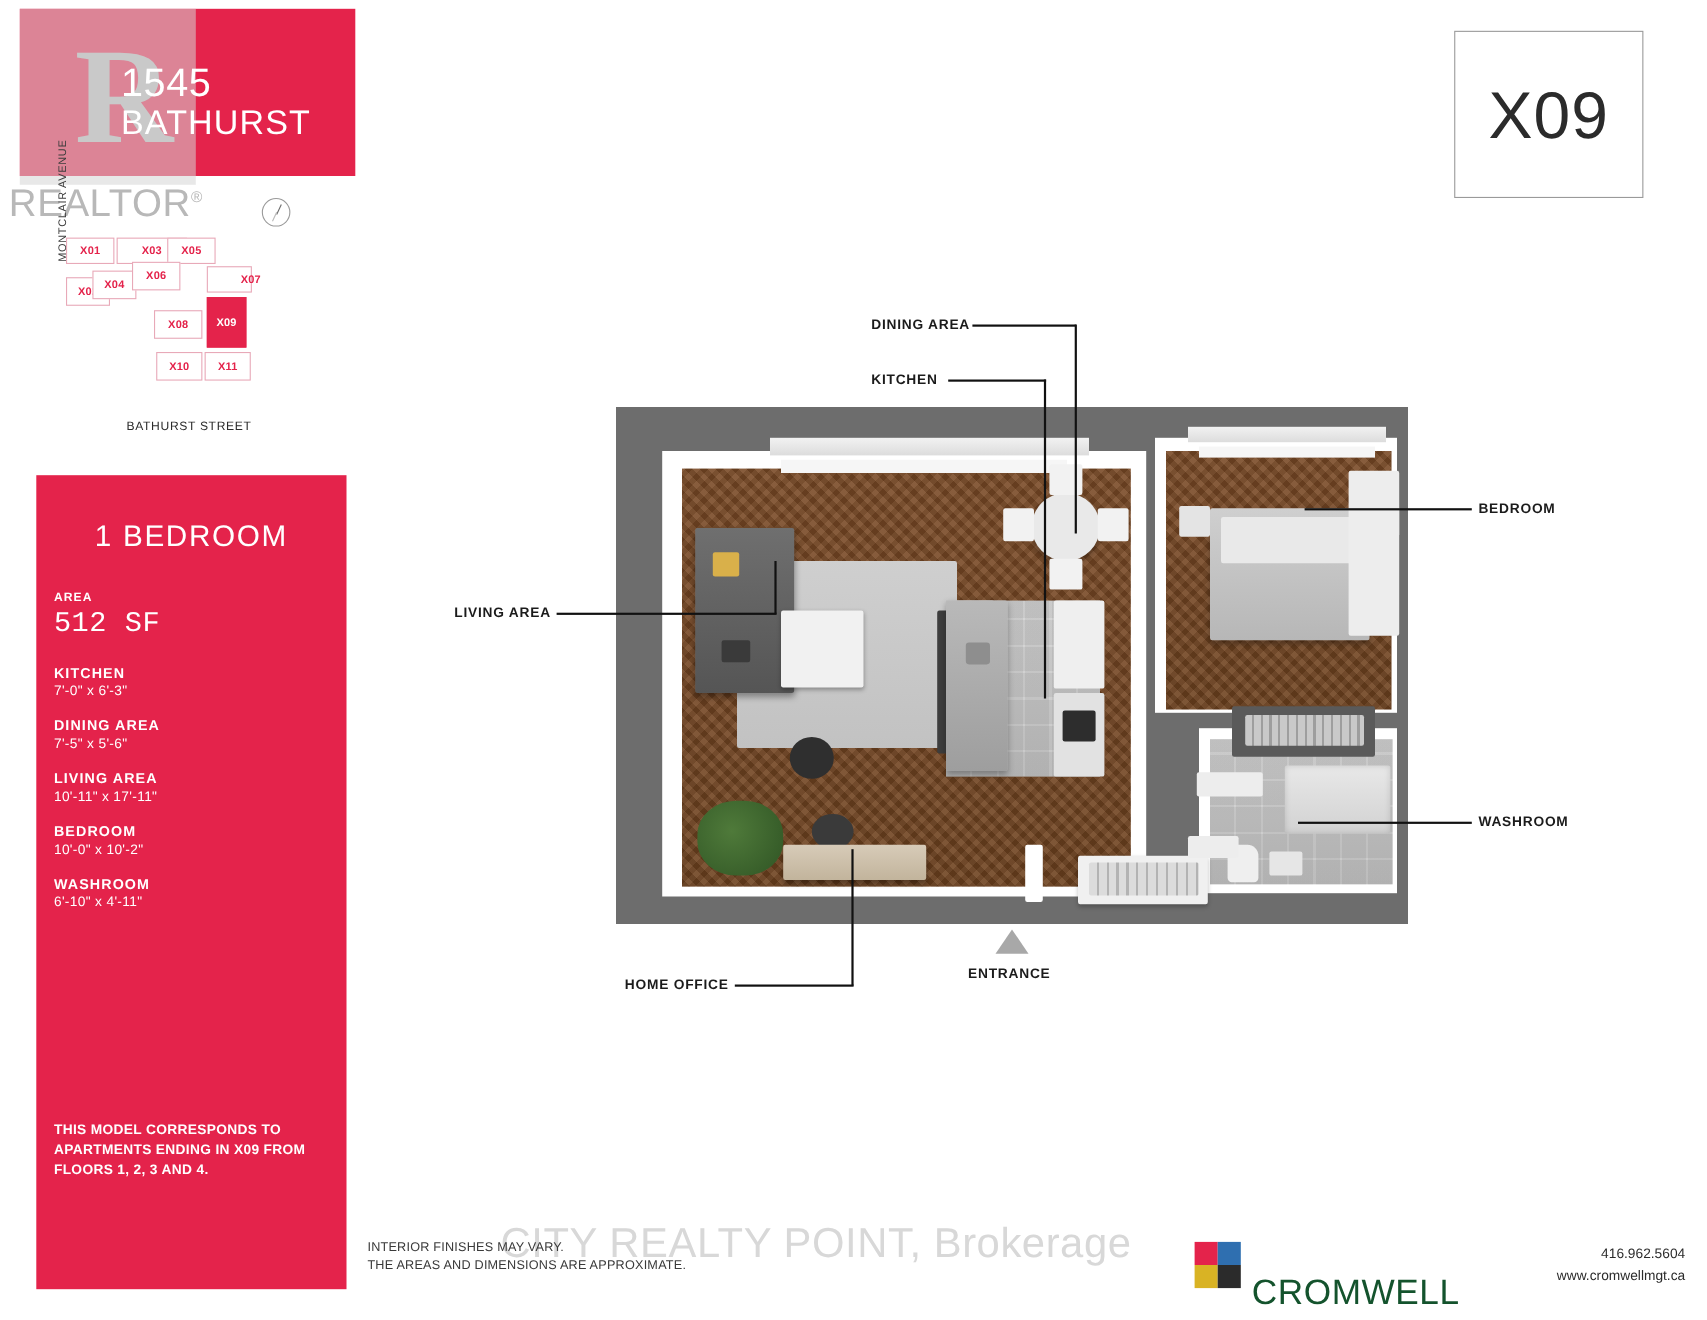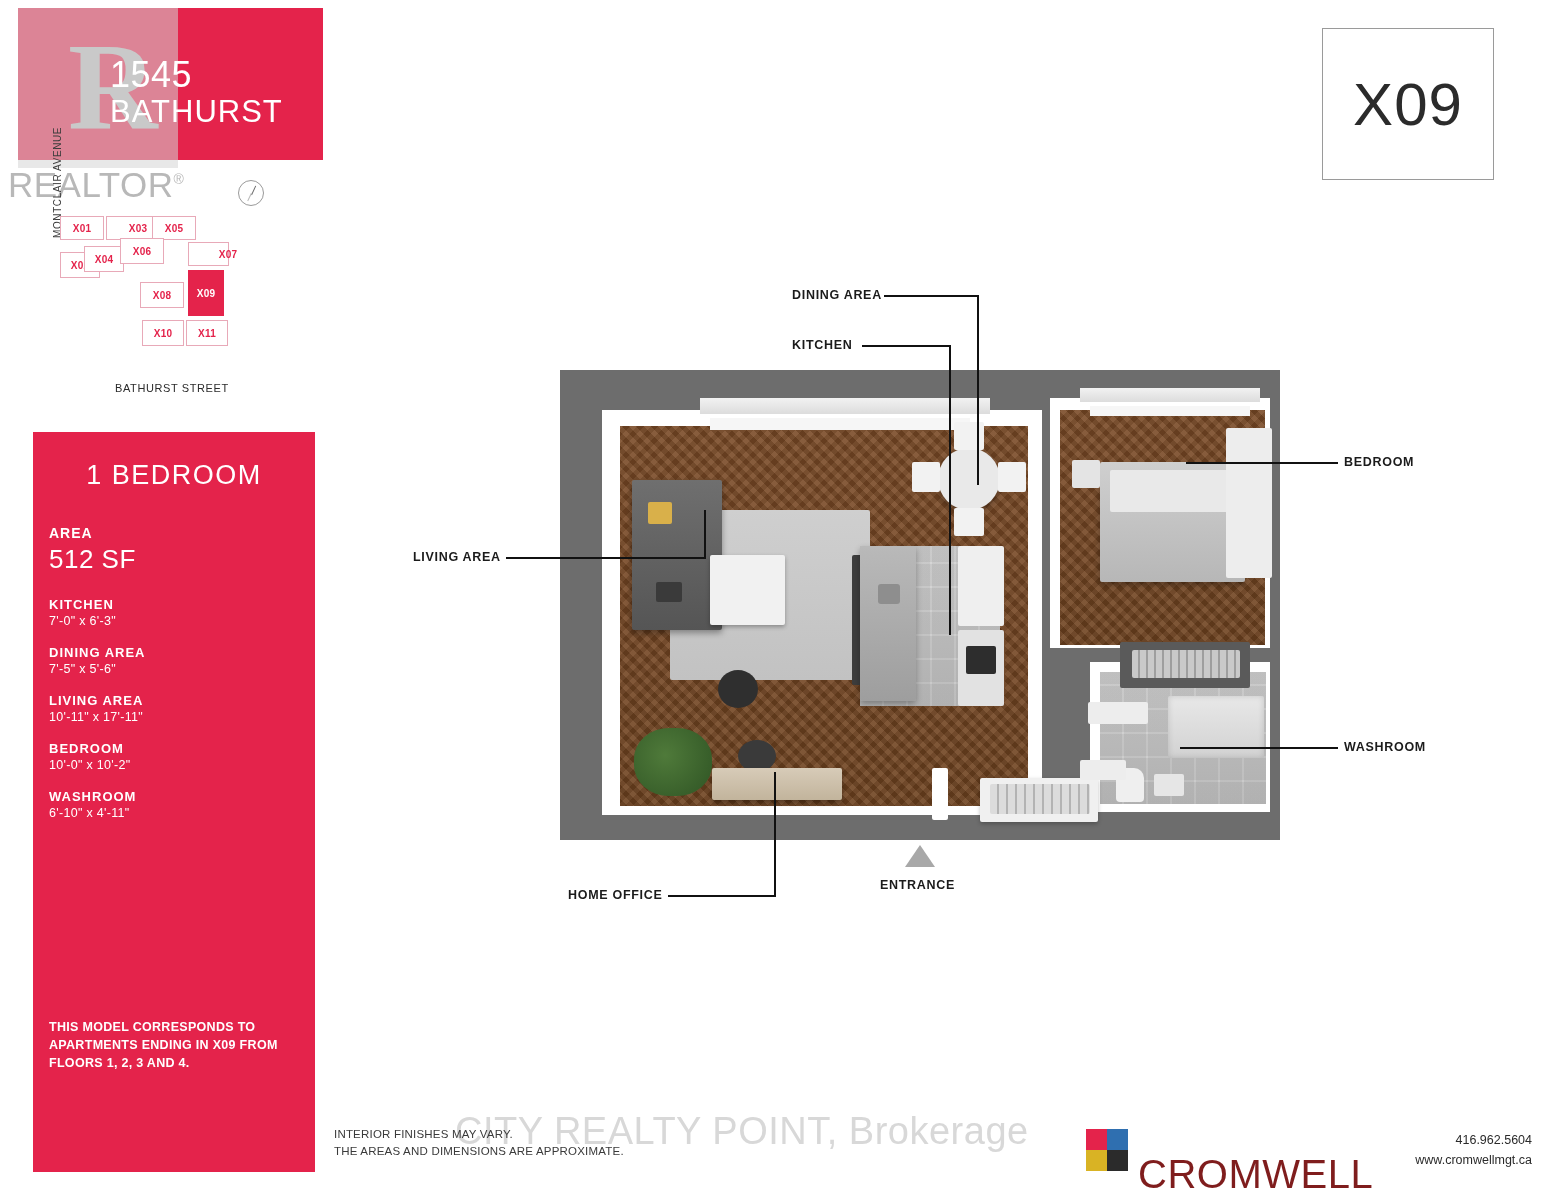--- a/index.html
+++ b/index.html
@@ -72,49 +72,49 @@
     position:absolute; border:1px solid #e8a9b8; background:#ffffff;
     font-size:10px; font-weight:700; color:#e4234b;
     display:flex; align-items:center; justify-content:center;
     letter-spacing:.2px;
   }
   .kp-cell.active { background:#e4234b; color:#fff; border-color:#e4234b; }
 
   
   #info-panel {
     position:absolute; left:33px; top:432px; width:282px; height:740px;
-    background:#e4234b; color:#ffffff; padding:28px 0 0 0;
+    background:#e4234b; color:#ffffff; padding:40px 0 0 0;
   }
   #panel-title {
     text-align:center; font-size:27px; letter-spacing:1.5px; font-weight:400;
     margin-bottom:34px;
   }
   .panel-inner { padding-left:16px; }
-  .area-head { font-size:14px; font-weight:700; letter-spacing:1px; }
-  .area-val { font-size:26px; font-weight:400; margin:3px 0 22px 0; letter-spacing:.5px; }
+  .area-head { font-size:11px; font-weight:700; letter-spacing:1px; }
+  .area-val { font-size:26px; font-weight:400; margin:3px 0 22px 0; letter-spacing:.5px;font-family:Liberation Mono, monospace; }
   .room { margin-bottom:17px; }
   .room-name { font-size:13px; font-weight:700; letter-spacing:1px; }
   .room-dim { font-size:12.5px; font-weight:400; margin-top:2px; letter-spacing:.3px; }
   #panel-note {
     position:absolute; left:16px; bottom:100px; width:250px;
     font-size:12.5px; font-weight:700; line-height:1.45; letter-spacing:.3px;
   }
 
   
   #disclaimer {
     position:absolute; left:334px; top:1126px; width:420px;
     font-size:11.5px; color:#3a3a3a; line-height:1.5; letter-spacing:.2px;
   }
   #brokerage-watermark {
     position:absolute; left:455px; top:1110px; width:640px;
     font-size:38px; color:#d8d8d8; letter-spacing:.5px; white-space:nowrap;
   }
   #cromwell { position:absolute; left:1086px; top:1126px; height:48px; display:flex; align-items:center; }
   #cromwell-mark { width:42px; height:42px; display:grid; grid-template-columns:1fr 1fr; grid-template-rows:1fr 1fr; }
-  #cromwell-name { font-size:40px; color:#7f1d1d; margin-left:10px; letter-spacing:.5px;margin-top:48px; }
+  #cromwell-name { font-size:32px; color:#14532d; margin-left:10px; letter-spacing:.5px;margin-top:48px; }
   #contact {
     position:absolute; left:1382px; top:1130px; width:150px; text-align:right;
     font-size:12.5px; color:#2b2b2b; line-height:1.6;
   }
 
   
   #plan { position:absolute; left:560px; top:370px; width:720px; height:470px; }
   #plan-shadow {
     position:absolute; left:0; top:0; width:720px; height:470px;
     background:#6d6d6d;

